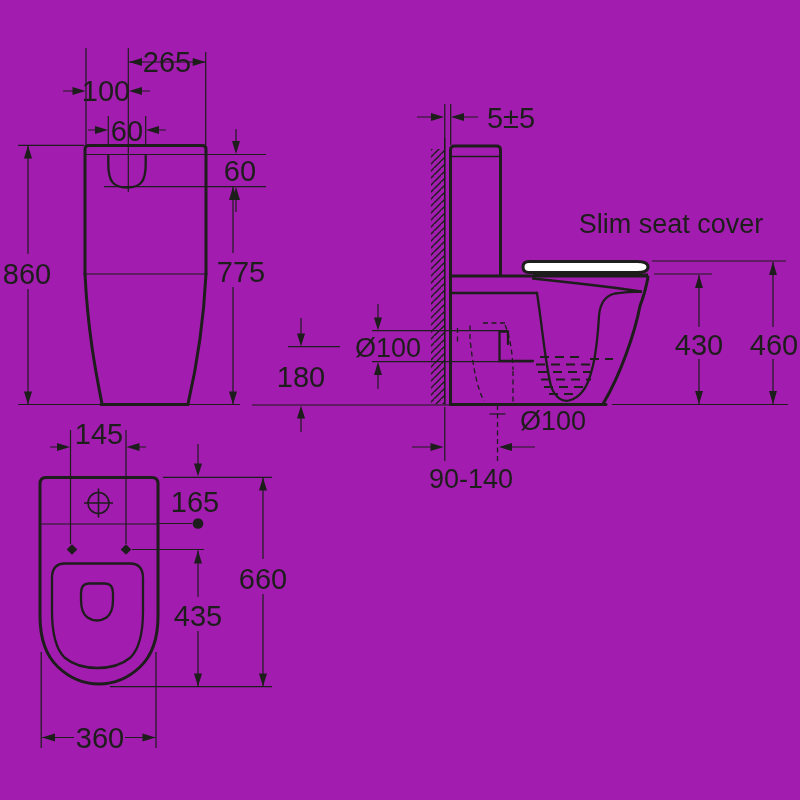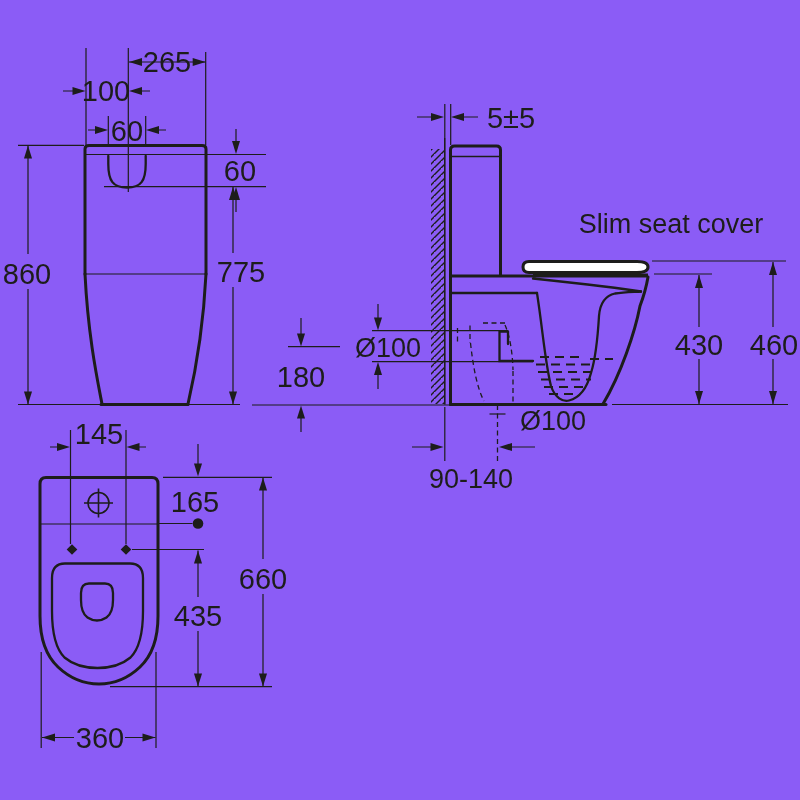--- a/index.html
+++ b/index.html
@@ -1,16 +1,16 @@
 <!DOCTYPE html>
 <html><head>
 <meta charset="utf-8">
 <style>
   html,body{margin:0;padding:0;background:#ffffff;}
-  #stage{position:relative;width:800px;height:800px;background:#8b5cf6;overflow:hidden;}
+  #stage{position:relative;width:800px;height:800px;background:#a21caf;overflow:hidden;}
   svg{display:block;}
   .tk{stroke:#1d1d1b;stroke-width:3;fill:none;stroke-linecap:round;}
   .md{stroke:#1d1d1b;stroke-width:2.3;fill:none;stroke-linecap:round;}
   .tn{stroke:#1d1d1b;stroke-width:1.2;fill:none;stroke-linecap:butt;}
   .tn15{stroke:#1d1d1b;stroke-width:1.6;fill:none;}
   .dash{stroke:#1d1d1b;stroke-width:1.3;fill:none;stroke-dasharray:5 3.5;}
   .wdash{stroke:#1d1d1b;stroke-width:1.8;fill:none;stroke-dasharray:9 6;}
   .ah{fill:#1d1d1b;stroke:none;}
   .blk{fill:#1d1d1b;stroke:none;}
   .wfill{fill:#ffffff;}

